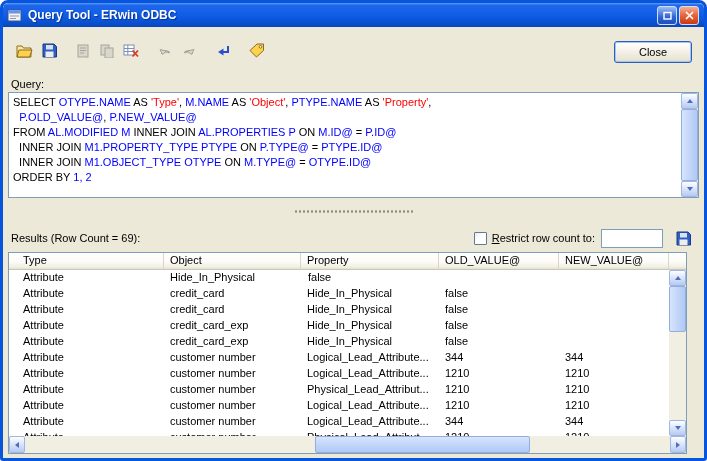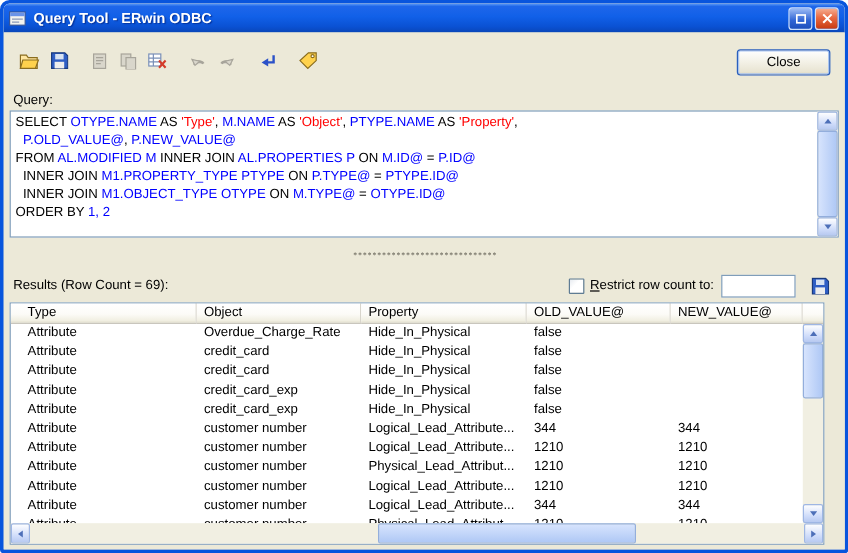--- a/index.html
+++ b/index.html
@@ -247,21 +247,20 @@
           <div class="hcell c1">Object</div>
           <div class="hcell c2">Property</div>
           <div class="hcell c3">OLD_VALUE@</div>
           <div class="hcell c4">NEW_VALUE@</div>
           <div class="hfill"></div>
         </div>
       <div class="t-middle">
         <div class="t-body">
             <div class="trow">
               <div class="tcell c0">Attribute</div>
-              <div class="tcell c1">Overdue_Charge_Rate</div>
               <div class="tcell c2">Hide_In_Physical</div>
               <div class="tcell c3">false</div>
               <div class="tcell c4"></div>
             </div>
             <div class="trow">
               <div class="tcell c0">Attribute</div>
               <div class="tcell c1">credit_card</div>
               <div class="tcell c2">Hide_In_Physical</div>
               <div class="tcell c3">false</div>
               <div class="tcell c4"></div>

